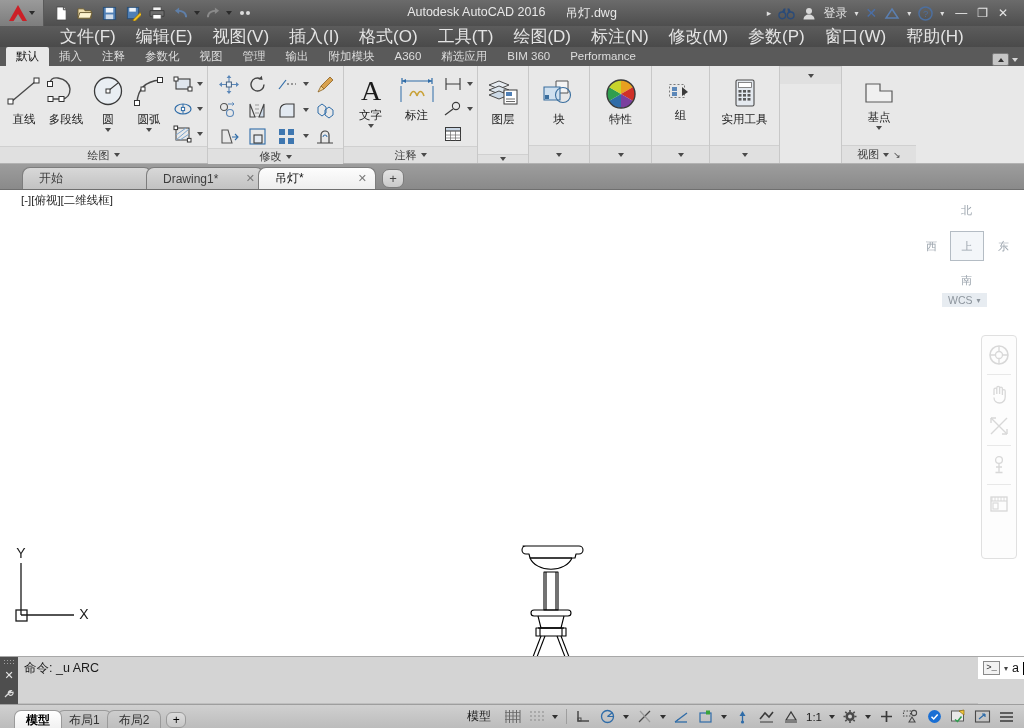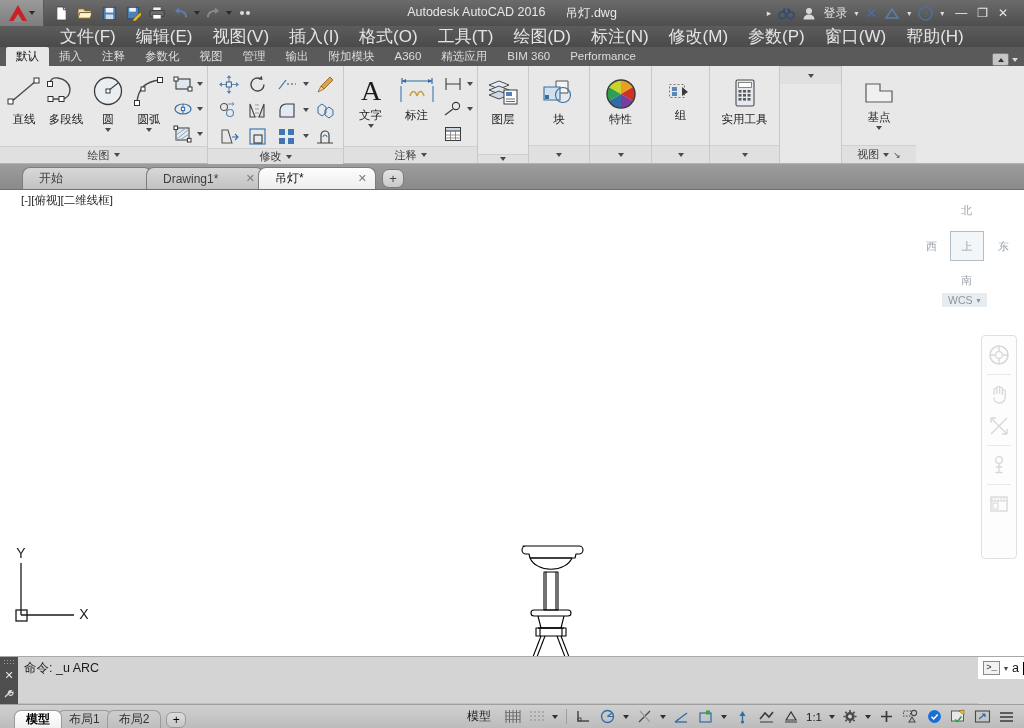--- a/index.html
+++ b/index.html
@@ -168,21 +168,21 @@
     color:#2a2a2a; font-family:"Liberation Mono", monospace;
   }
   .cmd-text { font-size:12.5px; color:#111; }
   .cmd-caret { width:1px; height:13px; background:#000; animation:blink 1.1s steps(1) infinite; }
   @keyframes blink { 0%,50%{opacity:1} 51%,100%{opacity:0} }
   .cmd-ibeam { position:absolute; left:339px; top:2px; color:#555; font-size:15px; }
 
   
   .statusbar {
     height:24px; background:linear-gradient(#d0d0d0,#bcbcbc);
-    display:flex; align-items:center; flex:none; border-top:1px solid #9e9e9e;
+    display:flex; flex:none; border-top:1px solid #9e9e9e;
   }
   .lay-tabs { display:flex; align-items:flex-end; height:24px; padding-left:14px; }
   .lay-tab {
     height:19px; padding:0 11px; font-size:12px; color:#333; cursor:pointer;
     display:flex; align-items:center; background:linear-gradient(#cdcdcd,#bdbdbd);
     border:1px solid #9a9a9a; border-bottom:none; border-radius:7px 7px 0 0;
     margin-right:-5px;
   }
   .lay-tab.active { background:linear-gradient(#fff,#f0f0f0); color:#000; font-weight:bold; z-index:2; }
   .lay-add {

